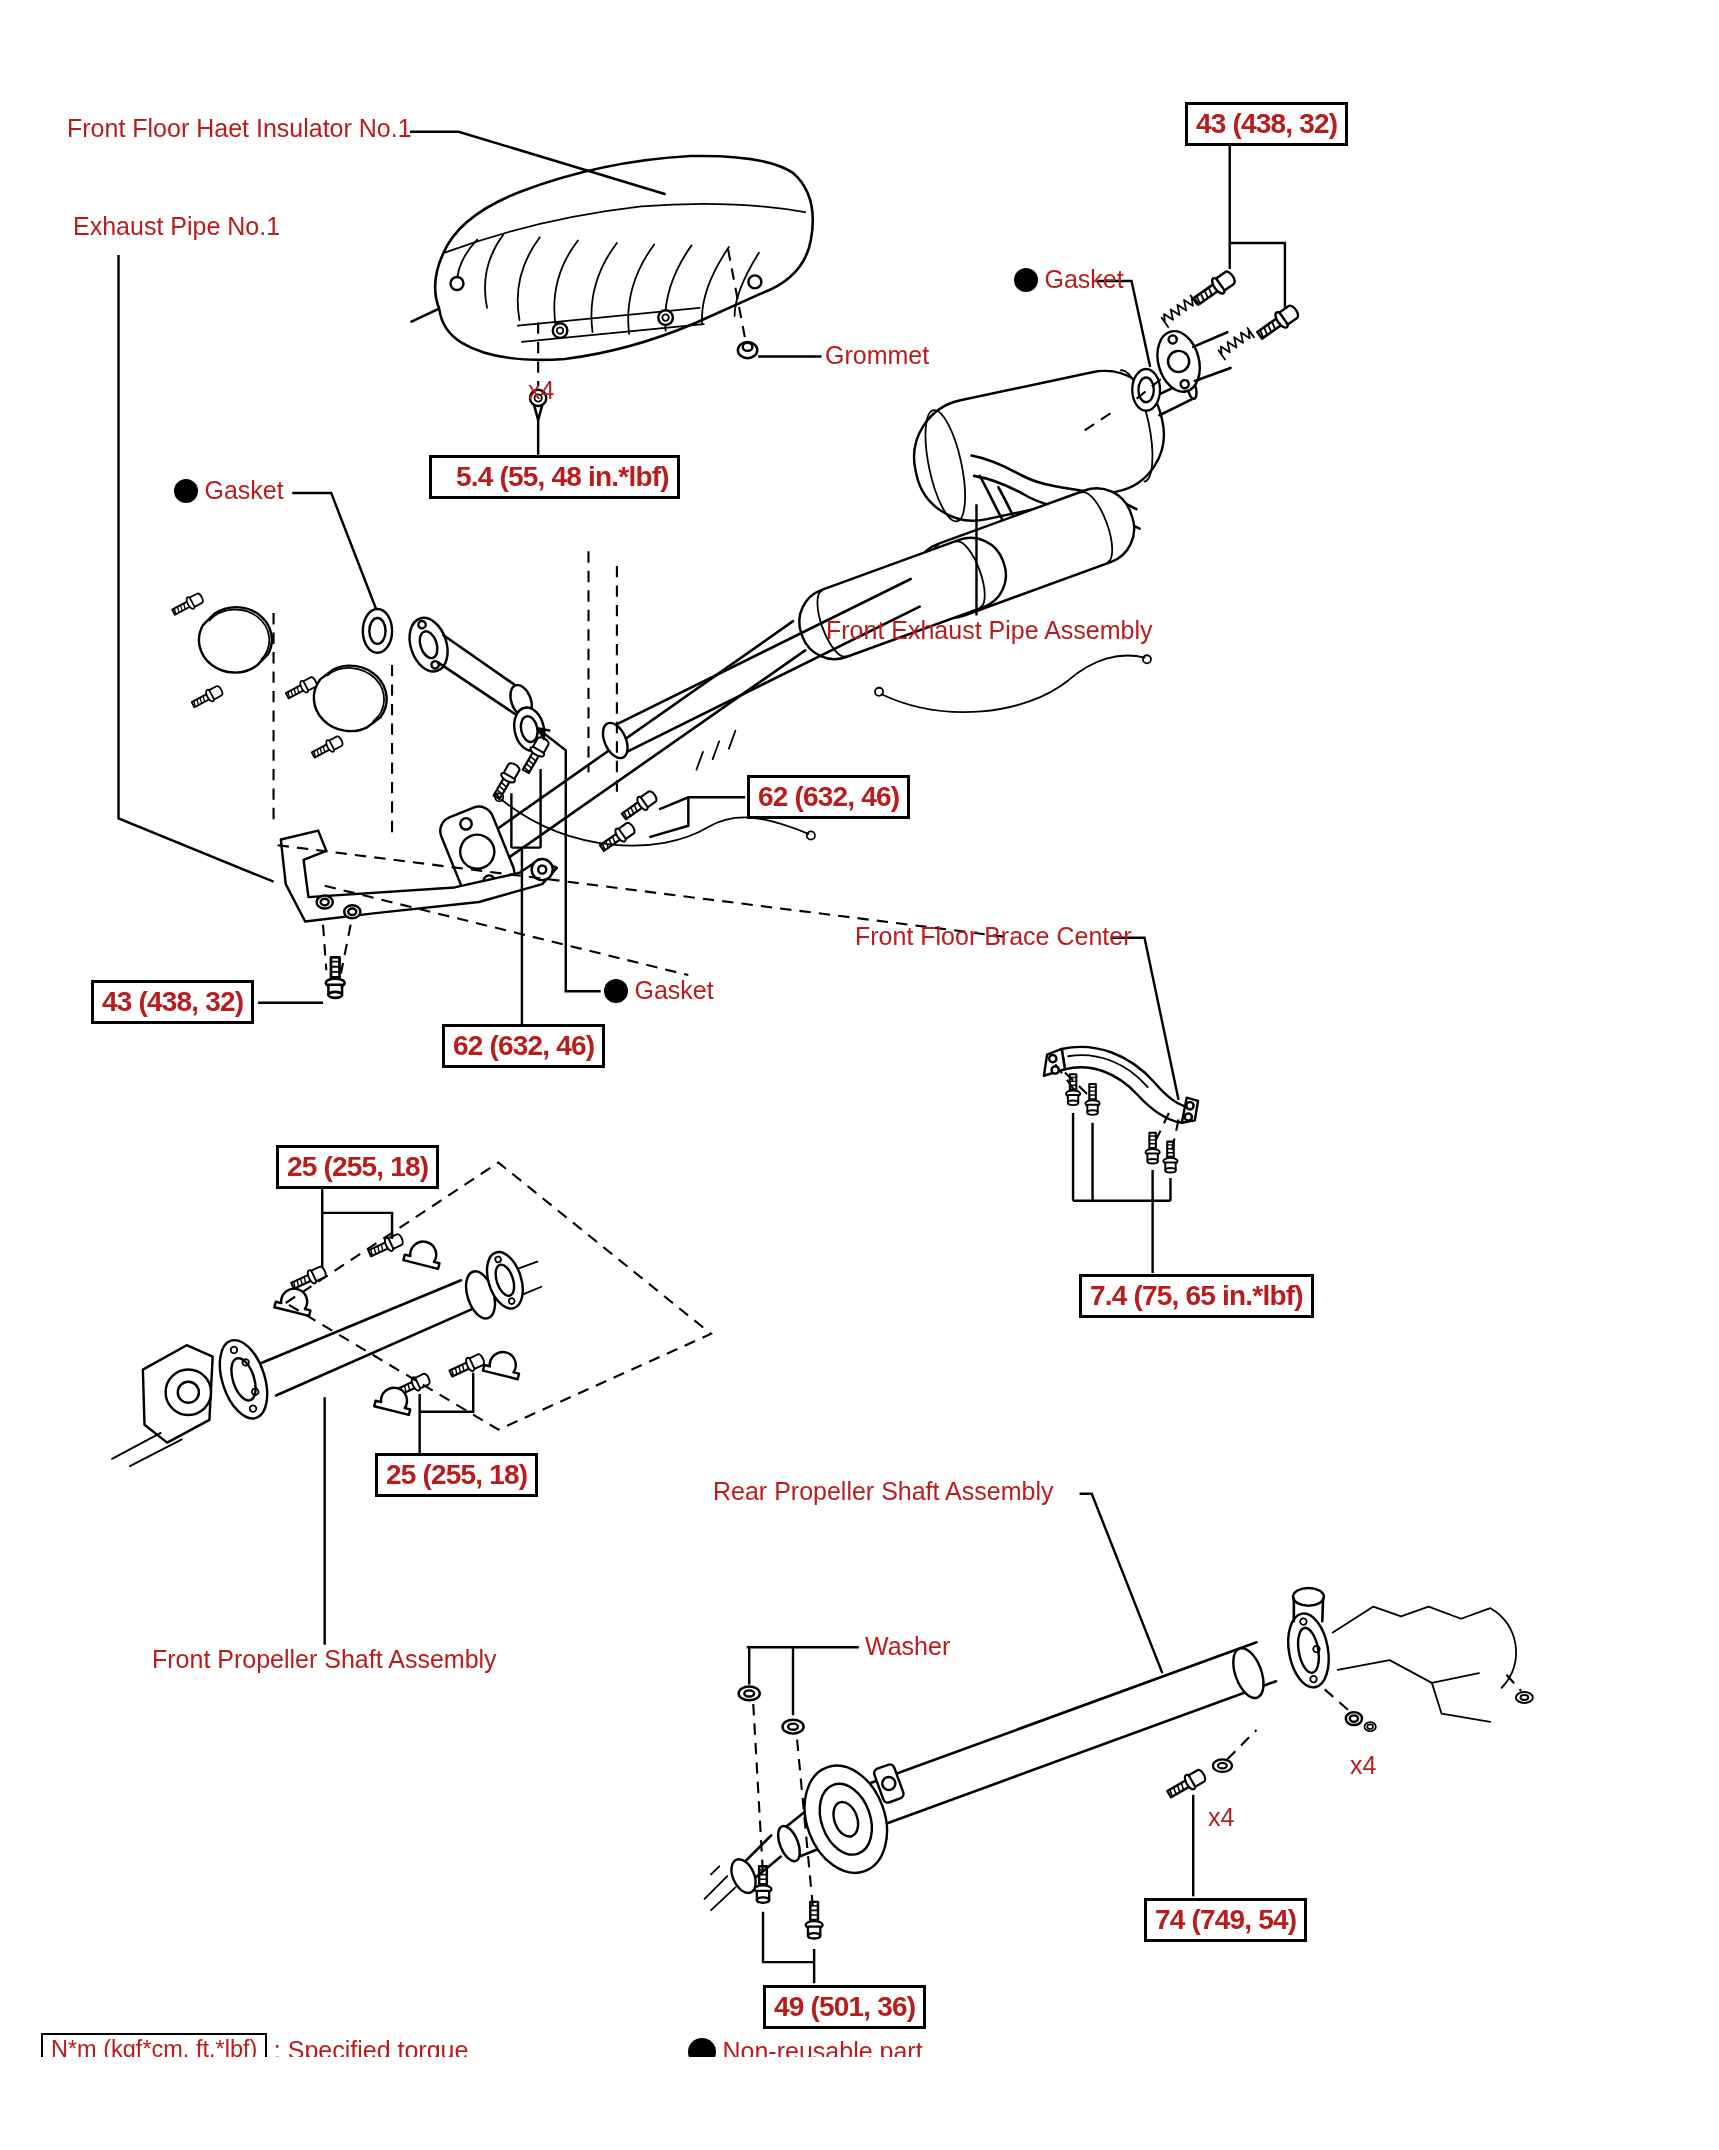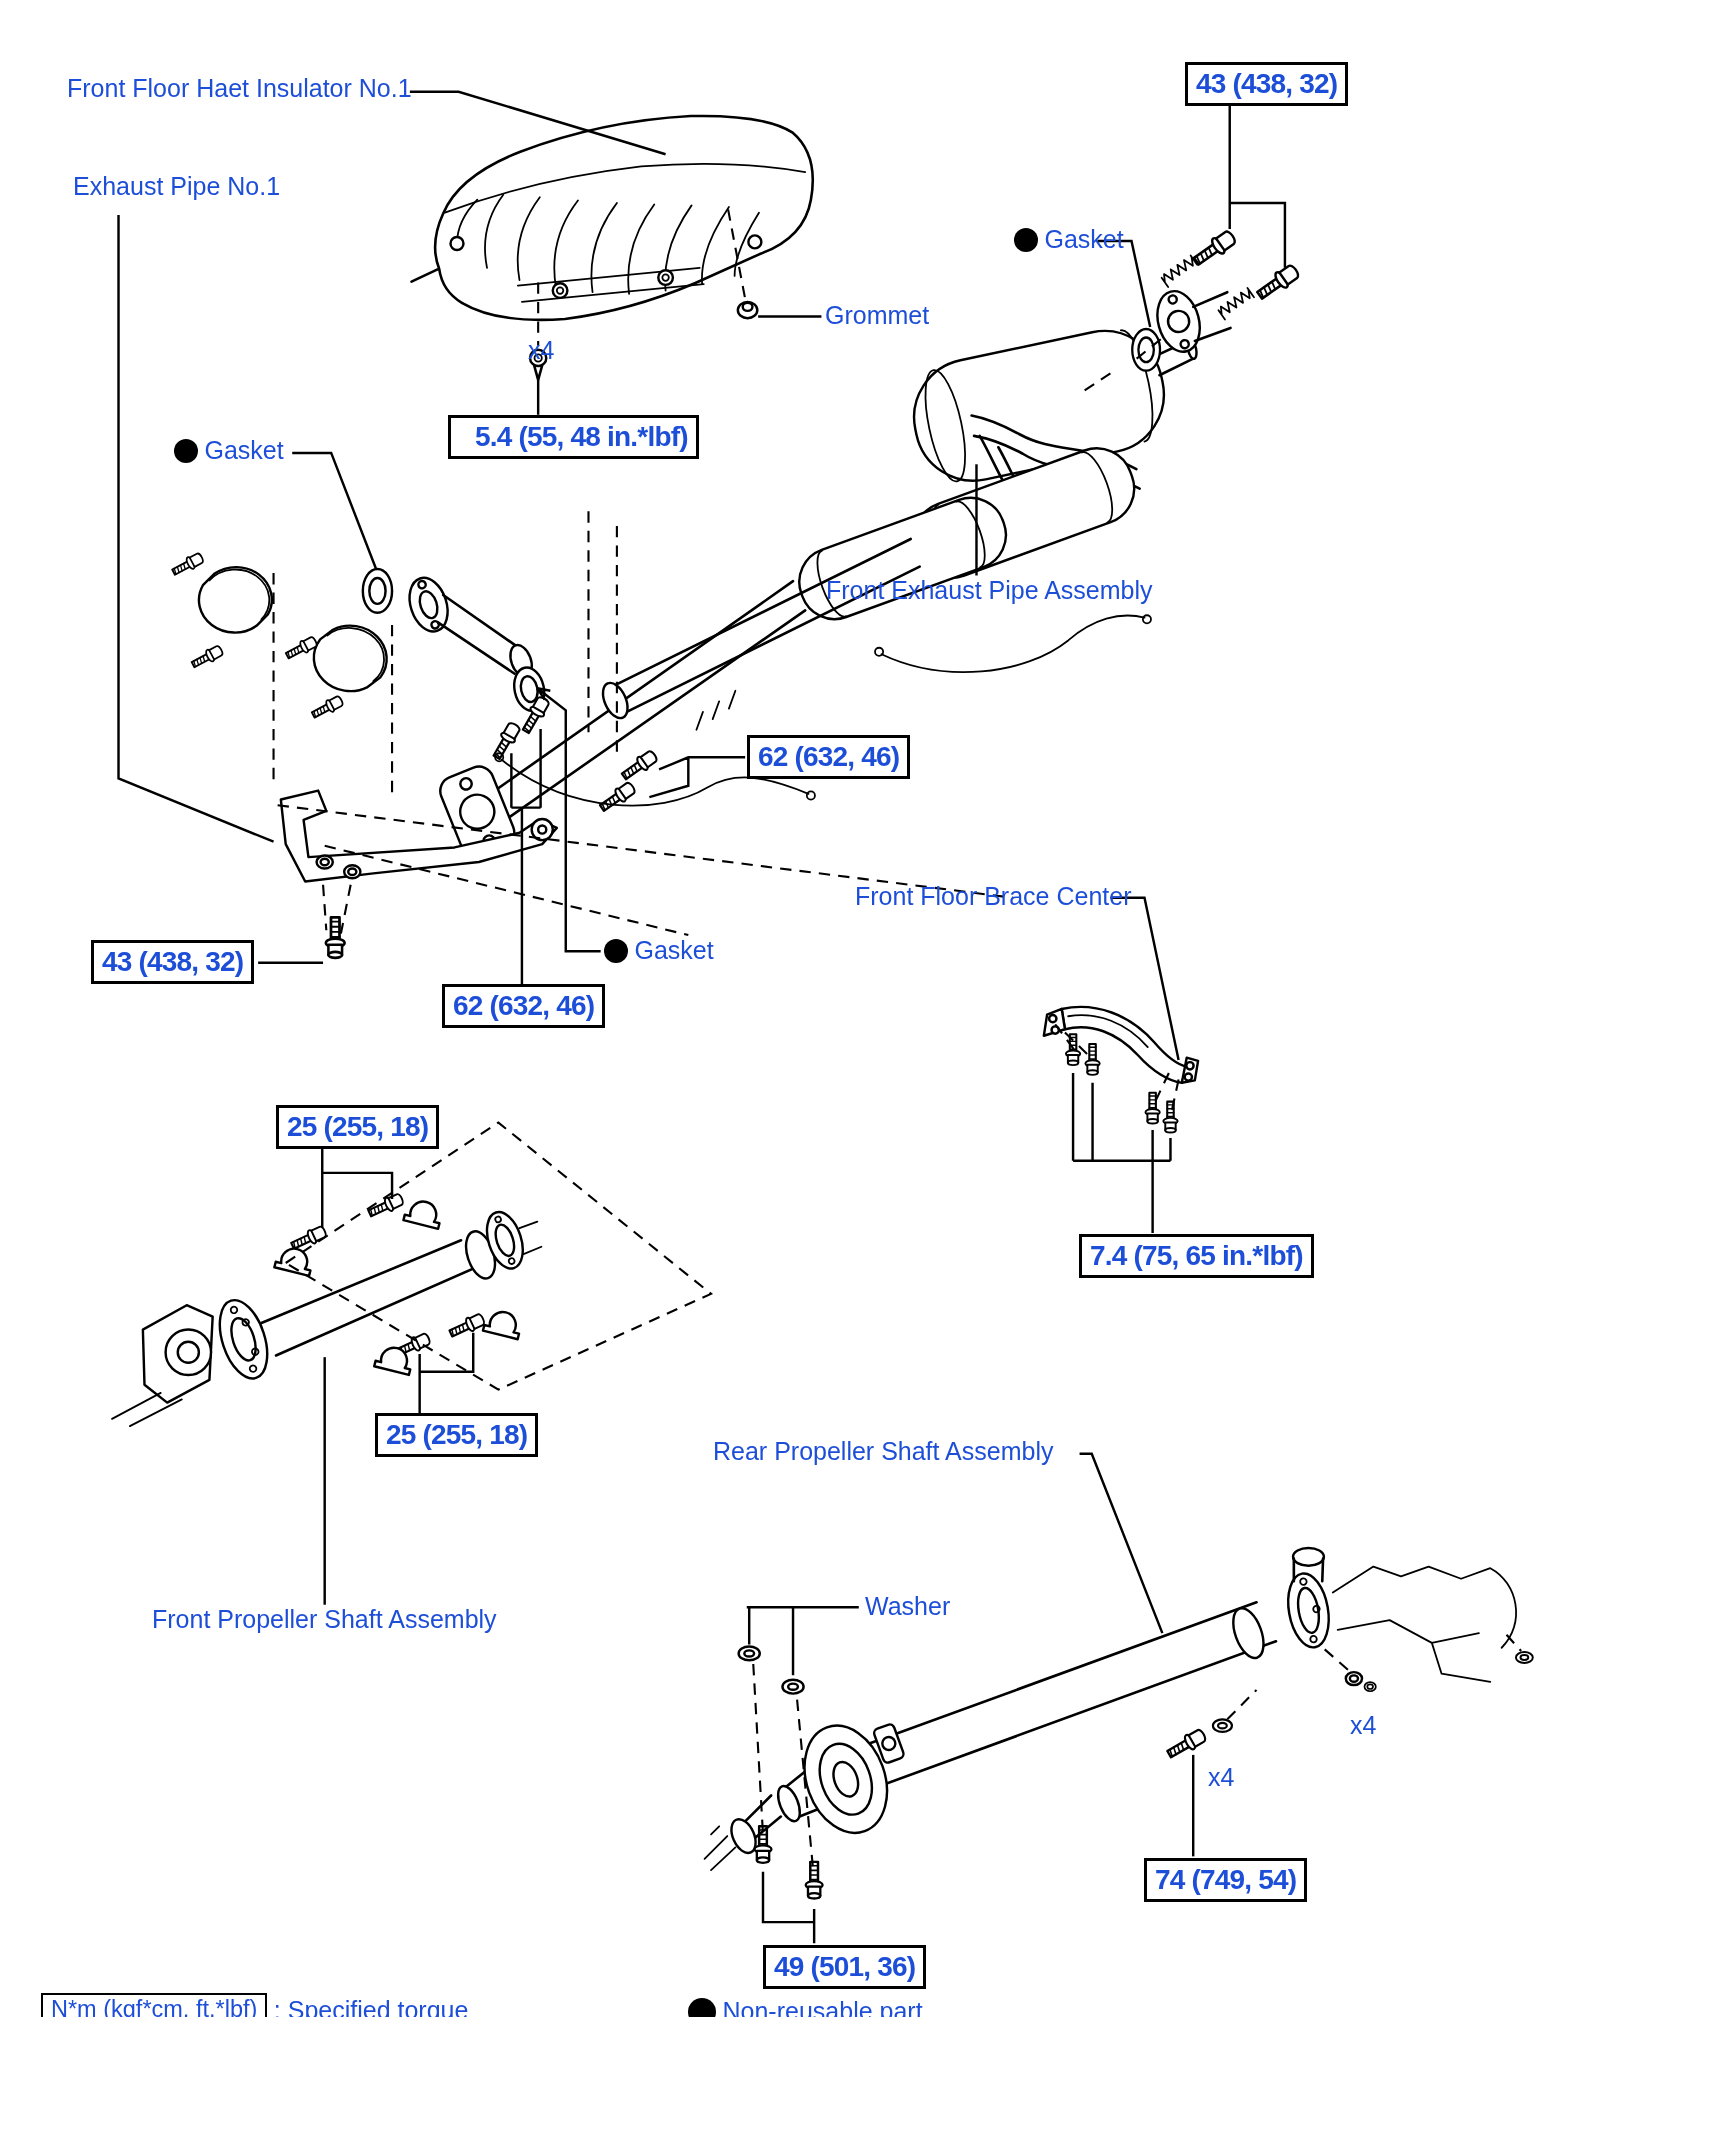--- a/index.html
+++ b/index.html
@@ -1,17 +1,17 @@
 <!DOCTYPE html>
 <html style="font-size:13px"><head>
 <meta charset="utf-8">
 <style>
   html,body{margin:0;padding:0;background:#ffffff;}
   #canvas{position:relative;width:1720px;height:2017px;background:#ffffff;
-          font-family:"Liberation Sans",sans-serif;color:#1d4ed8;overflow:hidden;}
+          font-family:"Liberation Sans",sans-serif;color:#b91c1c;overflow:hidden;margin-top:40px;}
   svg{position:absolute;left:0;top:0;}
   .ln{stroke:#000;stroke-width:3.2;fill:none;stroke-linecap:round;stroke-linejoin:round;}
   .lnt{stroke:#000;stroke-width:2.2;fill:none;stroke-linecap:round;stroke-linejoin:round;}
   .wht{stroke:#000;stroke-width:3;fill:#ffffff;stroke-linejoin:round;}
   .dsh{stroke:#000;stroke-width:2.6;fill:none;stroke-dasharray:14 10;}
   .ldr{stroke:#000;stroke-width:3;fill:none;}
   .lbl{position:absolute;font-size:25px;line-height:1.1;white-space:nowrap;
        display:flex;align-items:center;gap:6.5px;}
   .tq{position:absolute;border:3.2px solid #000;background:#fff;font-weight:bold;
       font-size:28px;letter-spacing:-0.8px;padding:3.2px 8px;white-space:nowrap;}
@@ -321,21 +321,21 @@
 <div class="lbl" style="left:1014px;top:226px;">
       <span class="dot"></span>
       <span>Gasket</span>
     </div>
 <div class="lbl" style="left:825px;top:302px;">
       <span>Grommet</span>
     </div>
 <div class="lbl" style="left:528px;top:337px;">
       <span>x4</span>
     </div>
-<div class="tq" style="left:448px;top:415px;padding-left:24px;">5.4 (55, 48 in.*lbf)</div>
+<div class="tq" style="left:429px;top:415px;padding-left:24px;">5.4 (55, 48 in.*lbf)</div>
 <div class="lbl" style="left:174px;top:437px;">
       <span class="dot"></span>
       <span>Gasket</span>
     </div>
 <div class="lbl" style="left:826px;top:577px;">
       <span>Front Exhaust Pipe Assembly</span>
     </div>
 <div class="tq" style="left:747px;top:735px;">62 (632, 46)</div>
 <div class="lbl" style="left:855px;top:883px;">
       <span>Front Floor Brace Center</span>

